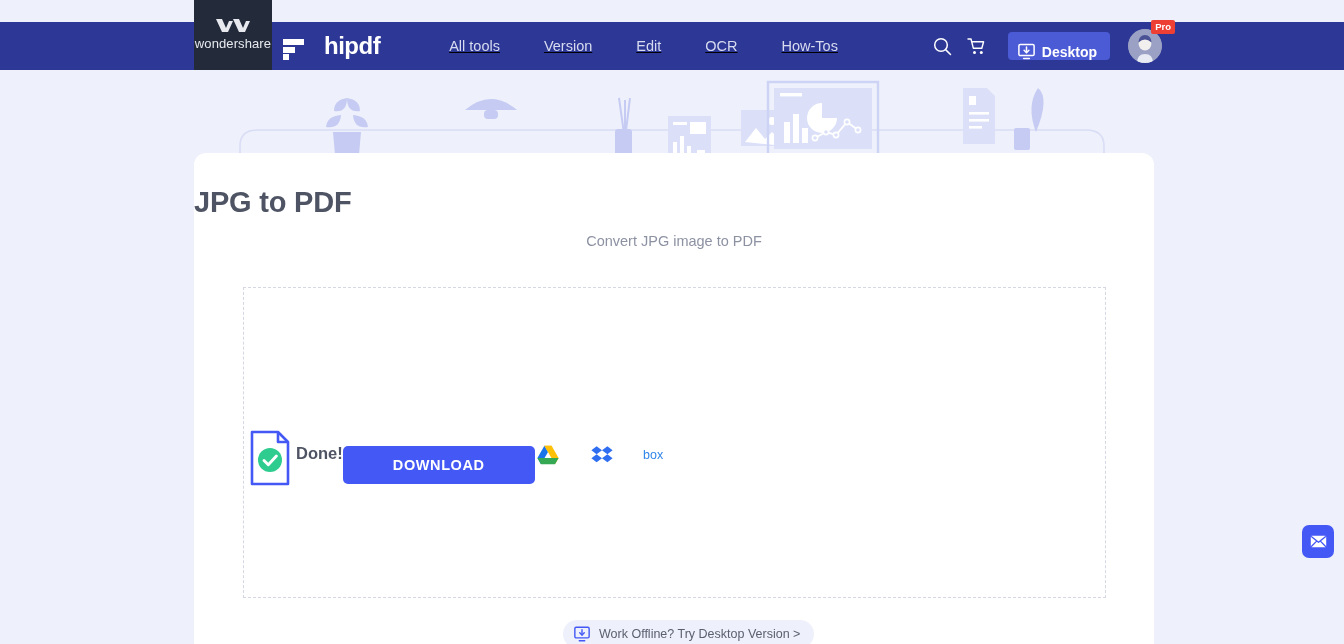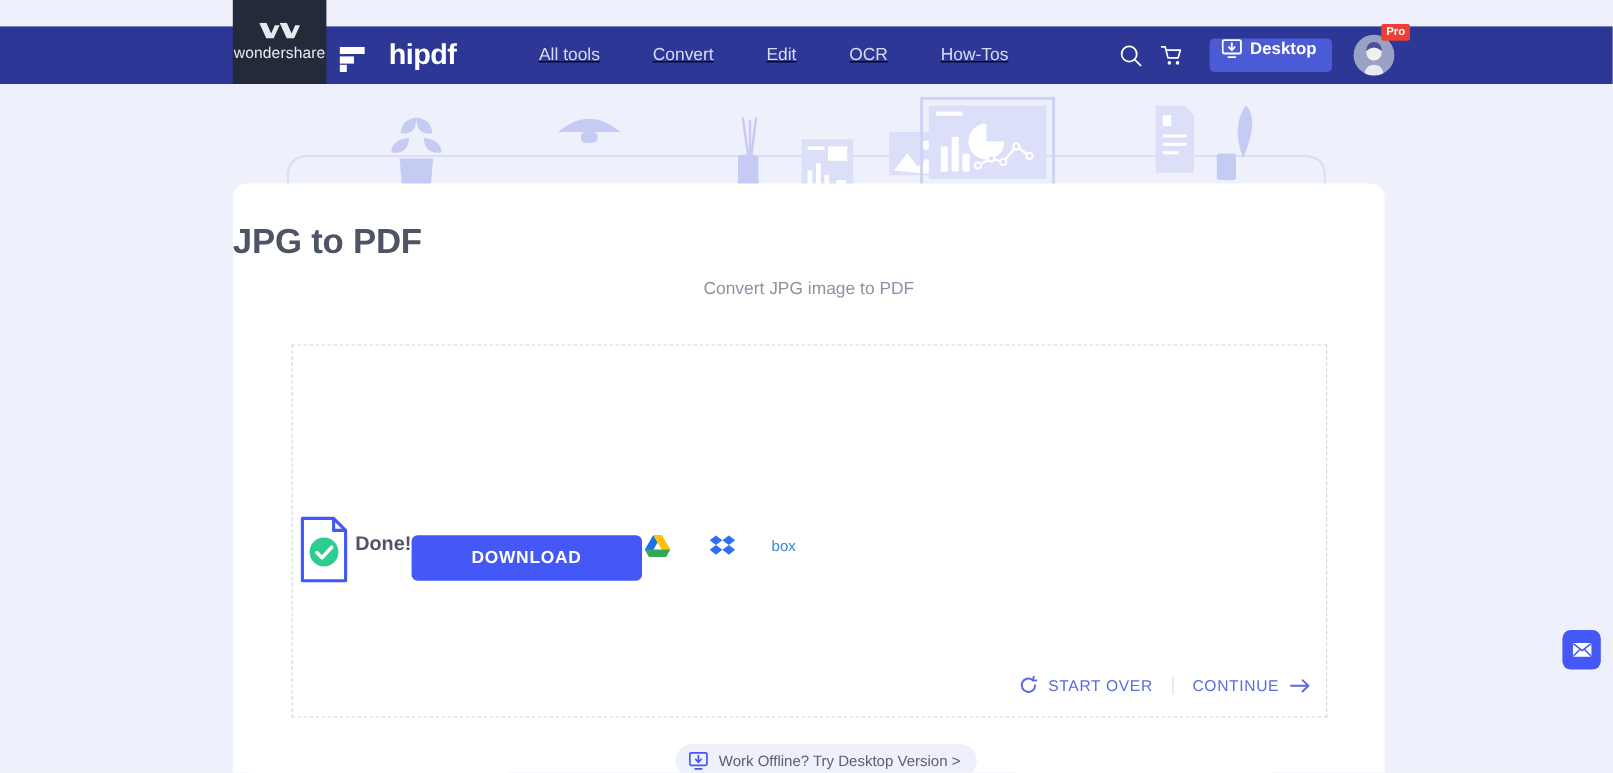--- a/index.html
+++ b/index.html
@@ -53,21 +53,21 @@
     margin-left: auto; margin-right: 182px;
     display: flex; align-items: center; gap: 0;
   }
   .nav-icon-btn {
     width: 34px; height: 34px; display: flex;
     align-items: center; justify-content: center;
     cursor: pointer;
   }
   .nav-icon-btn svg { display: block; }
   .desktop-btn {
-    display: flex; align-items: flex-start; gap: 7px;
+    display: flex; align-items: flex-end; gap: 7px;
     background: #4b5bd6; border-radius: 4px;
     height: 28px; padding: 0 13px 0 10px;
     margin-left: 14px; cursor: pointer;
   }
   .desktop-btn-label {
     color: #ffffff; font-size: 14px; font-weight: bold;
     white-space: nowrap;
   }
   .avatar-wrap {
     position: relative; margin-left: 18px;
@@ -258,21 +258,21 @@
     <div class="brand">
       <svg class="brand-mark" viewBox="0 0 21 21">
         <rect x="0" y="0" width="21" height="6" fill="#ffffff"></rect>
         <rect x="0" y="8" width="12" height="6" fill="#ffffff"></rect>
         <rect x="0" y="15" width="6" height="6" fill="#ffffff"></rect>
       </svg>
       <span class="brand-text">hipdf</span>
     </div>
     <div class="nav-links">
       <span class="nav-link">All tools</span>
-      <span class="nav-link">Convert</span>
+      <span class="nav-link">Version</span>
       <span class="nav-link">Edit</span>
       <span class="nav-link">OCR</span>
       <span class="nav-link">How-Tos</span>
     </div>
   </div>
 
   <div class="nav-right">
     <div class="nav-icon-btn">
       <svg width="19" height="19" viewBox="0 0 19 19" fill="none">
         <circle cx="8" cy="8" r="6.3" stroke="#ffffff" stroke-width="1.5"></circle>
@@ -348,37 +348,20 @@
           <path d="M16.4 9.2 L11 13.2 L16.4 17.2 L21.6 13.2 Z" fill="#2f6ef0"></path>
         </svg>
       </div>
       <div class="cloud-btn">
         <svg width="26" height="14" viewBox="0 0 26 14">
           <text x="0" y="11" font-family="Liberation Sans, sans-serif" font-size="12.5" fill="#2f86e8">box</text>
         </svg>
       </div>
     </div>
 
-    <div class="actions">
-      <div class="action-link">
-        <svg width="16" height="16" viewBox="0 0 16 16" fill="none">
-          <path d="M13.6 8 A5.6 5.6 0 1 1 11.3 3.5" stroke="#5a6ae0" stroke-width="1.6" stroke-linecap="round" fill="none"></path>
-          <path d="M12.6 0.8 L11.6 4.1 L14.7 4.0" stroke="#5a6ae0" stroke-width="1.6" stroke-linecap="round" stroke-linejoin="round" fill="none"></path>
-        </svg>
-        <span>START OVER</span>
-      </div>
-      <div class="action-sep"></div>
-      <div class="action-link">
-        <span>CONTINUE</span>
-        <svg width="17" height="13" viewBox="0 0 17 13" fill="none">
-          <line x1="0.8" y1="6.5" x2="15" y2="6.5" stroke="#5a6ae0" stroke-width="1.6" stroke-linecap="round"></line>
-          <path d="M10.4 1.8 L15.4 6.5 L10.4 11.2" stroke="#5a6ae0" stroke-width="1.6" stroke-linecap="round" stroke-linejoin="round" fill="none"></path>
-        </svg>
-      </div>
-    </div>
   </div>
 </main>
 
 <div class="offline-pill">
   <svg width="16" height="16" viewBox="0 0 17 17" fill="none">
     <rect x="0.9" y="1.4" width="15.2" height="11.2" rx="1.4" stroke="#4458f5" stroke-width="1.5"></rect>
     <line x1="5.6" y1="15.6" x2="11.4" y2="15.6" stroke="#4458f5" stroke-width="1.5" stroke-linecap="round"></line>
     <line x1="8.5" y1="4" x2="8.5" y2="9.4" stroke="#4458f5" stroke-width="1.5" stroke-linecap="round"></line>
     <path d="M6.1 7.2 L8.5 9.7 L10.9 7.2" stroke="#4458f5" stroke-width="1.5" stroke-linecap="round" stroke-linejoin="round" fill="none"></path>
   </svg>

